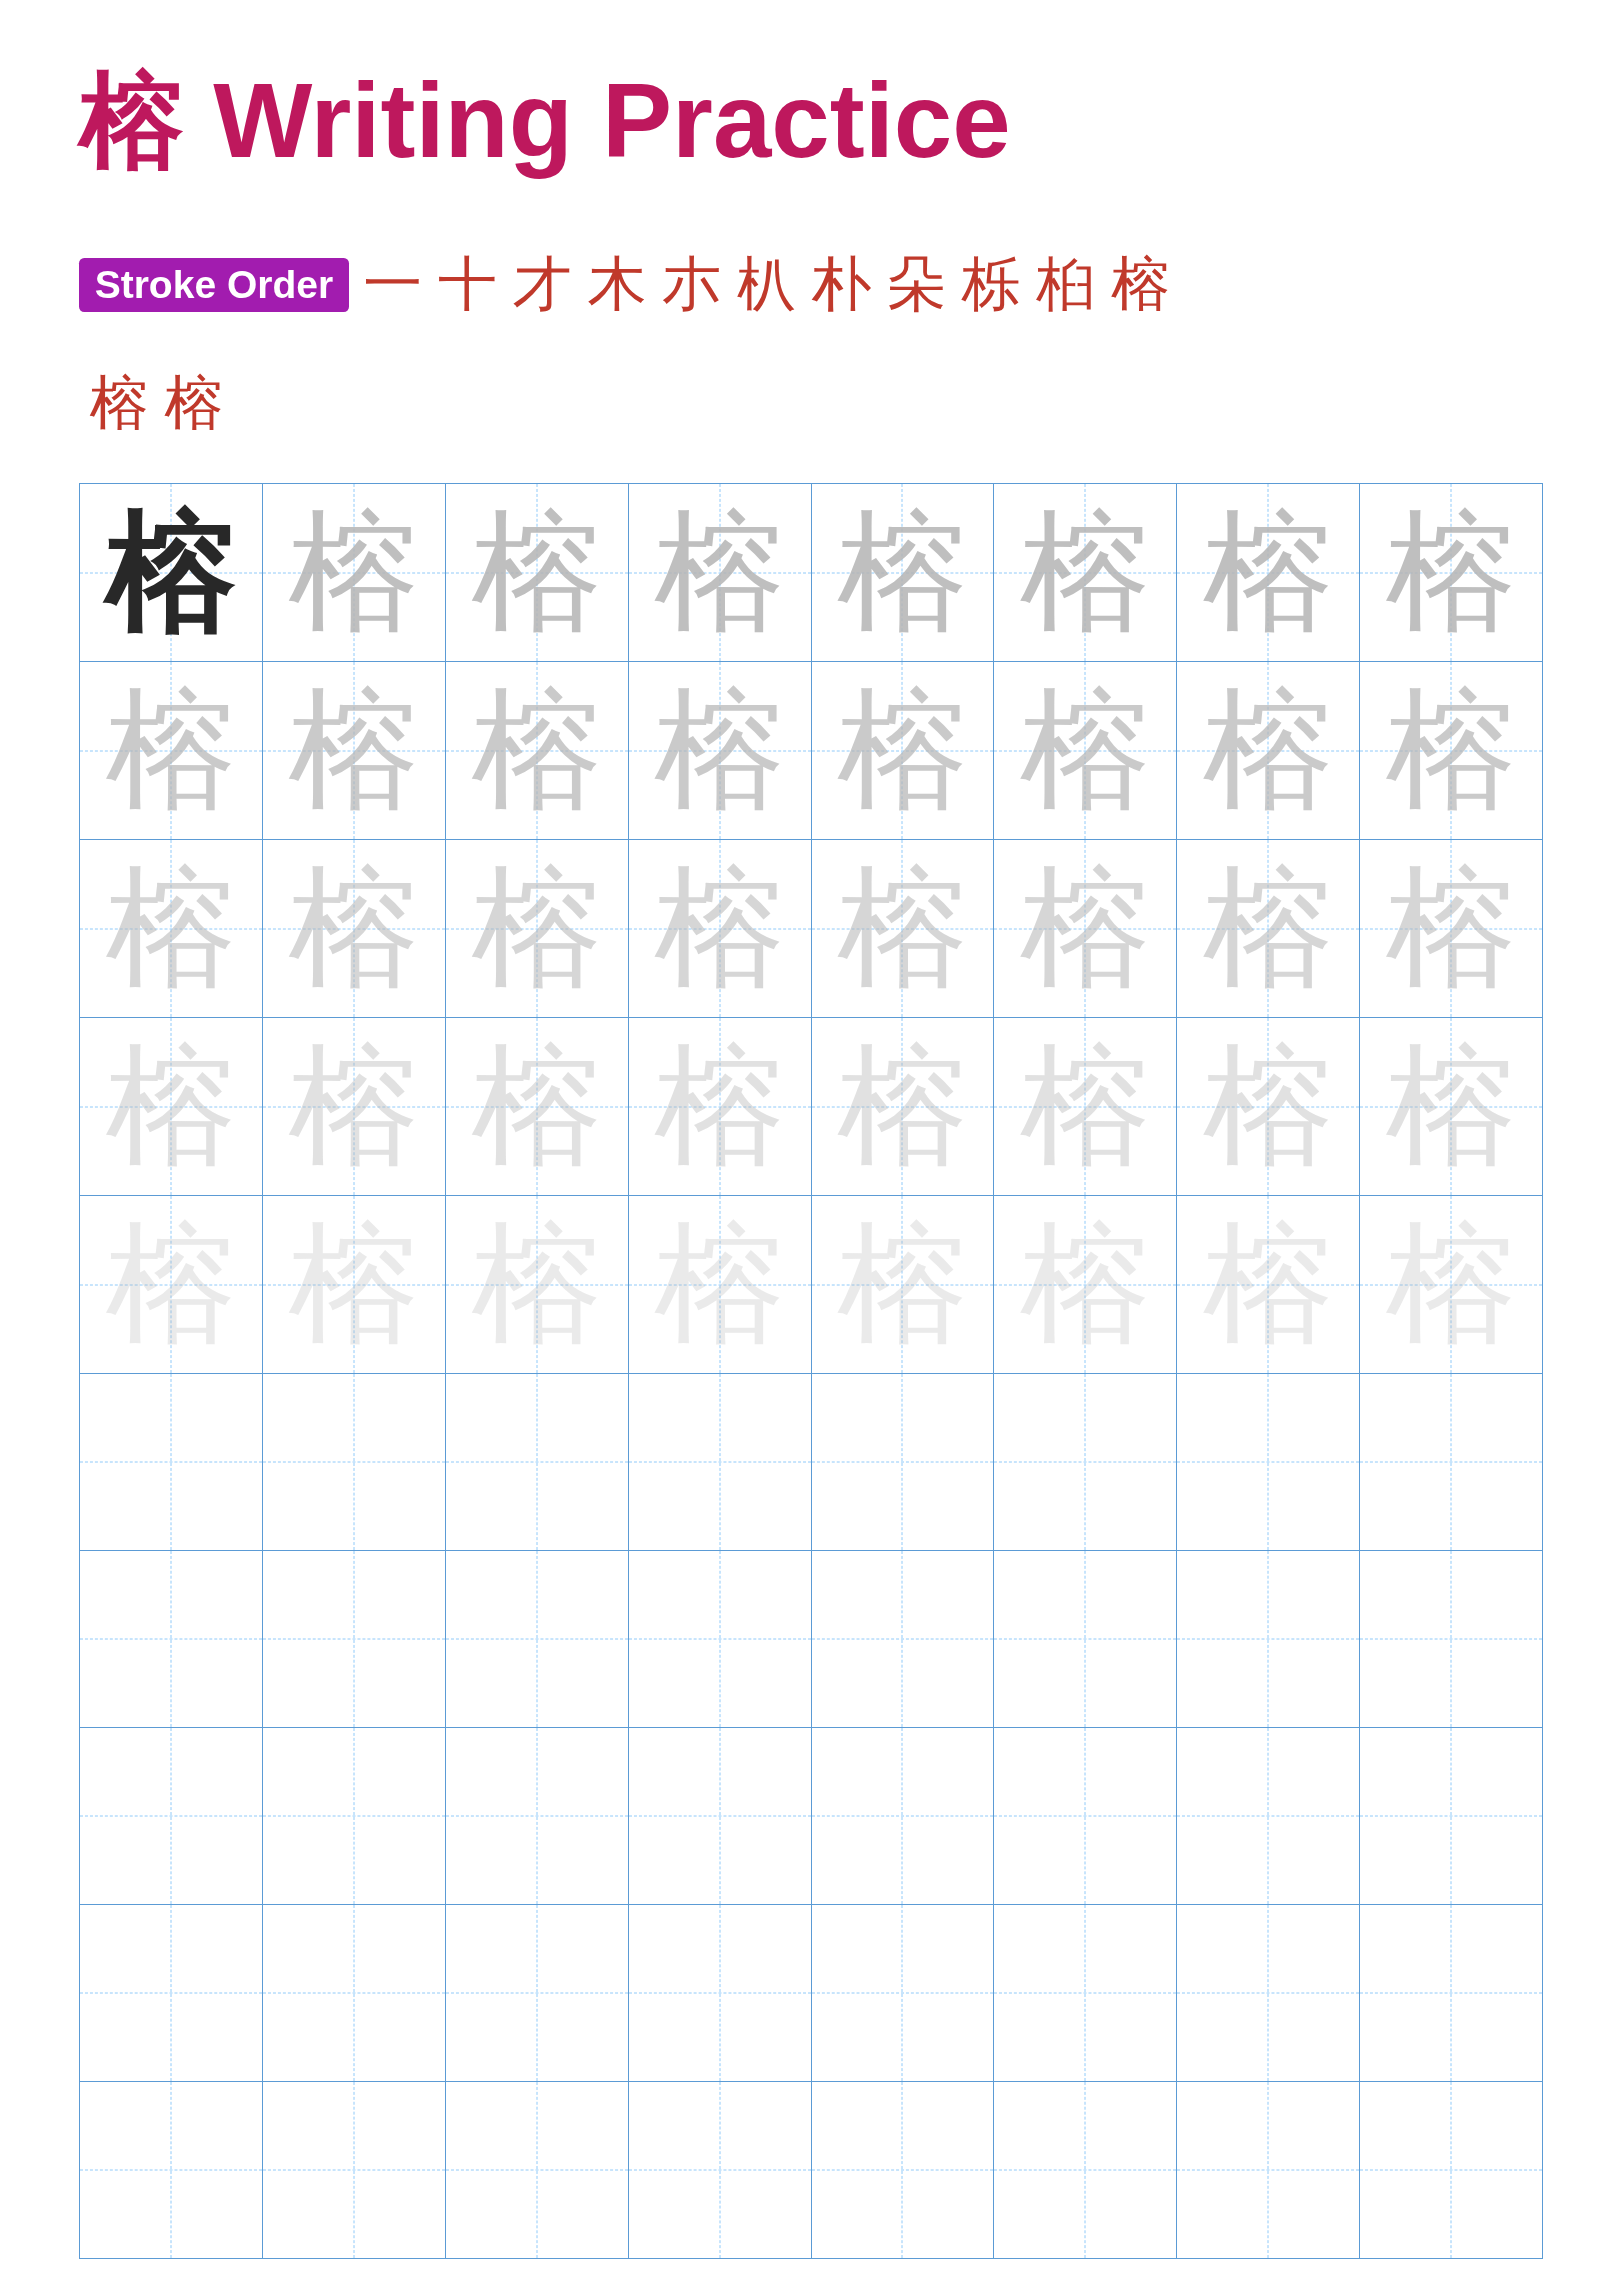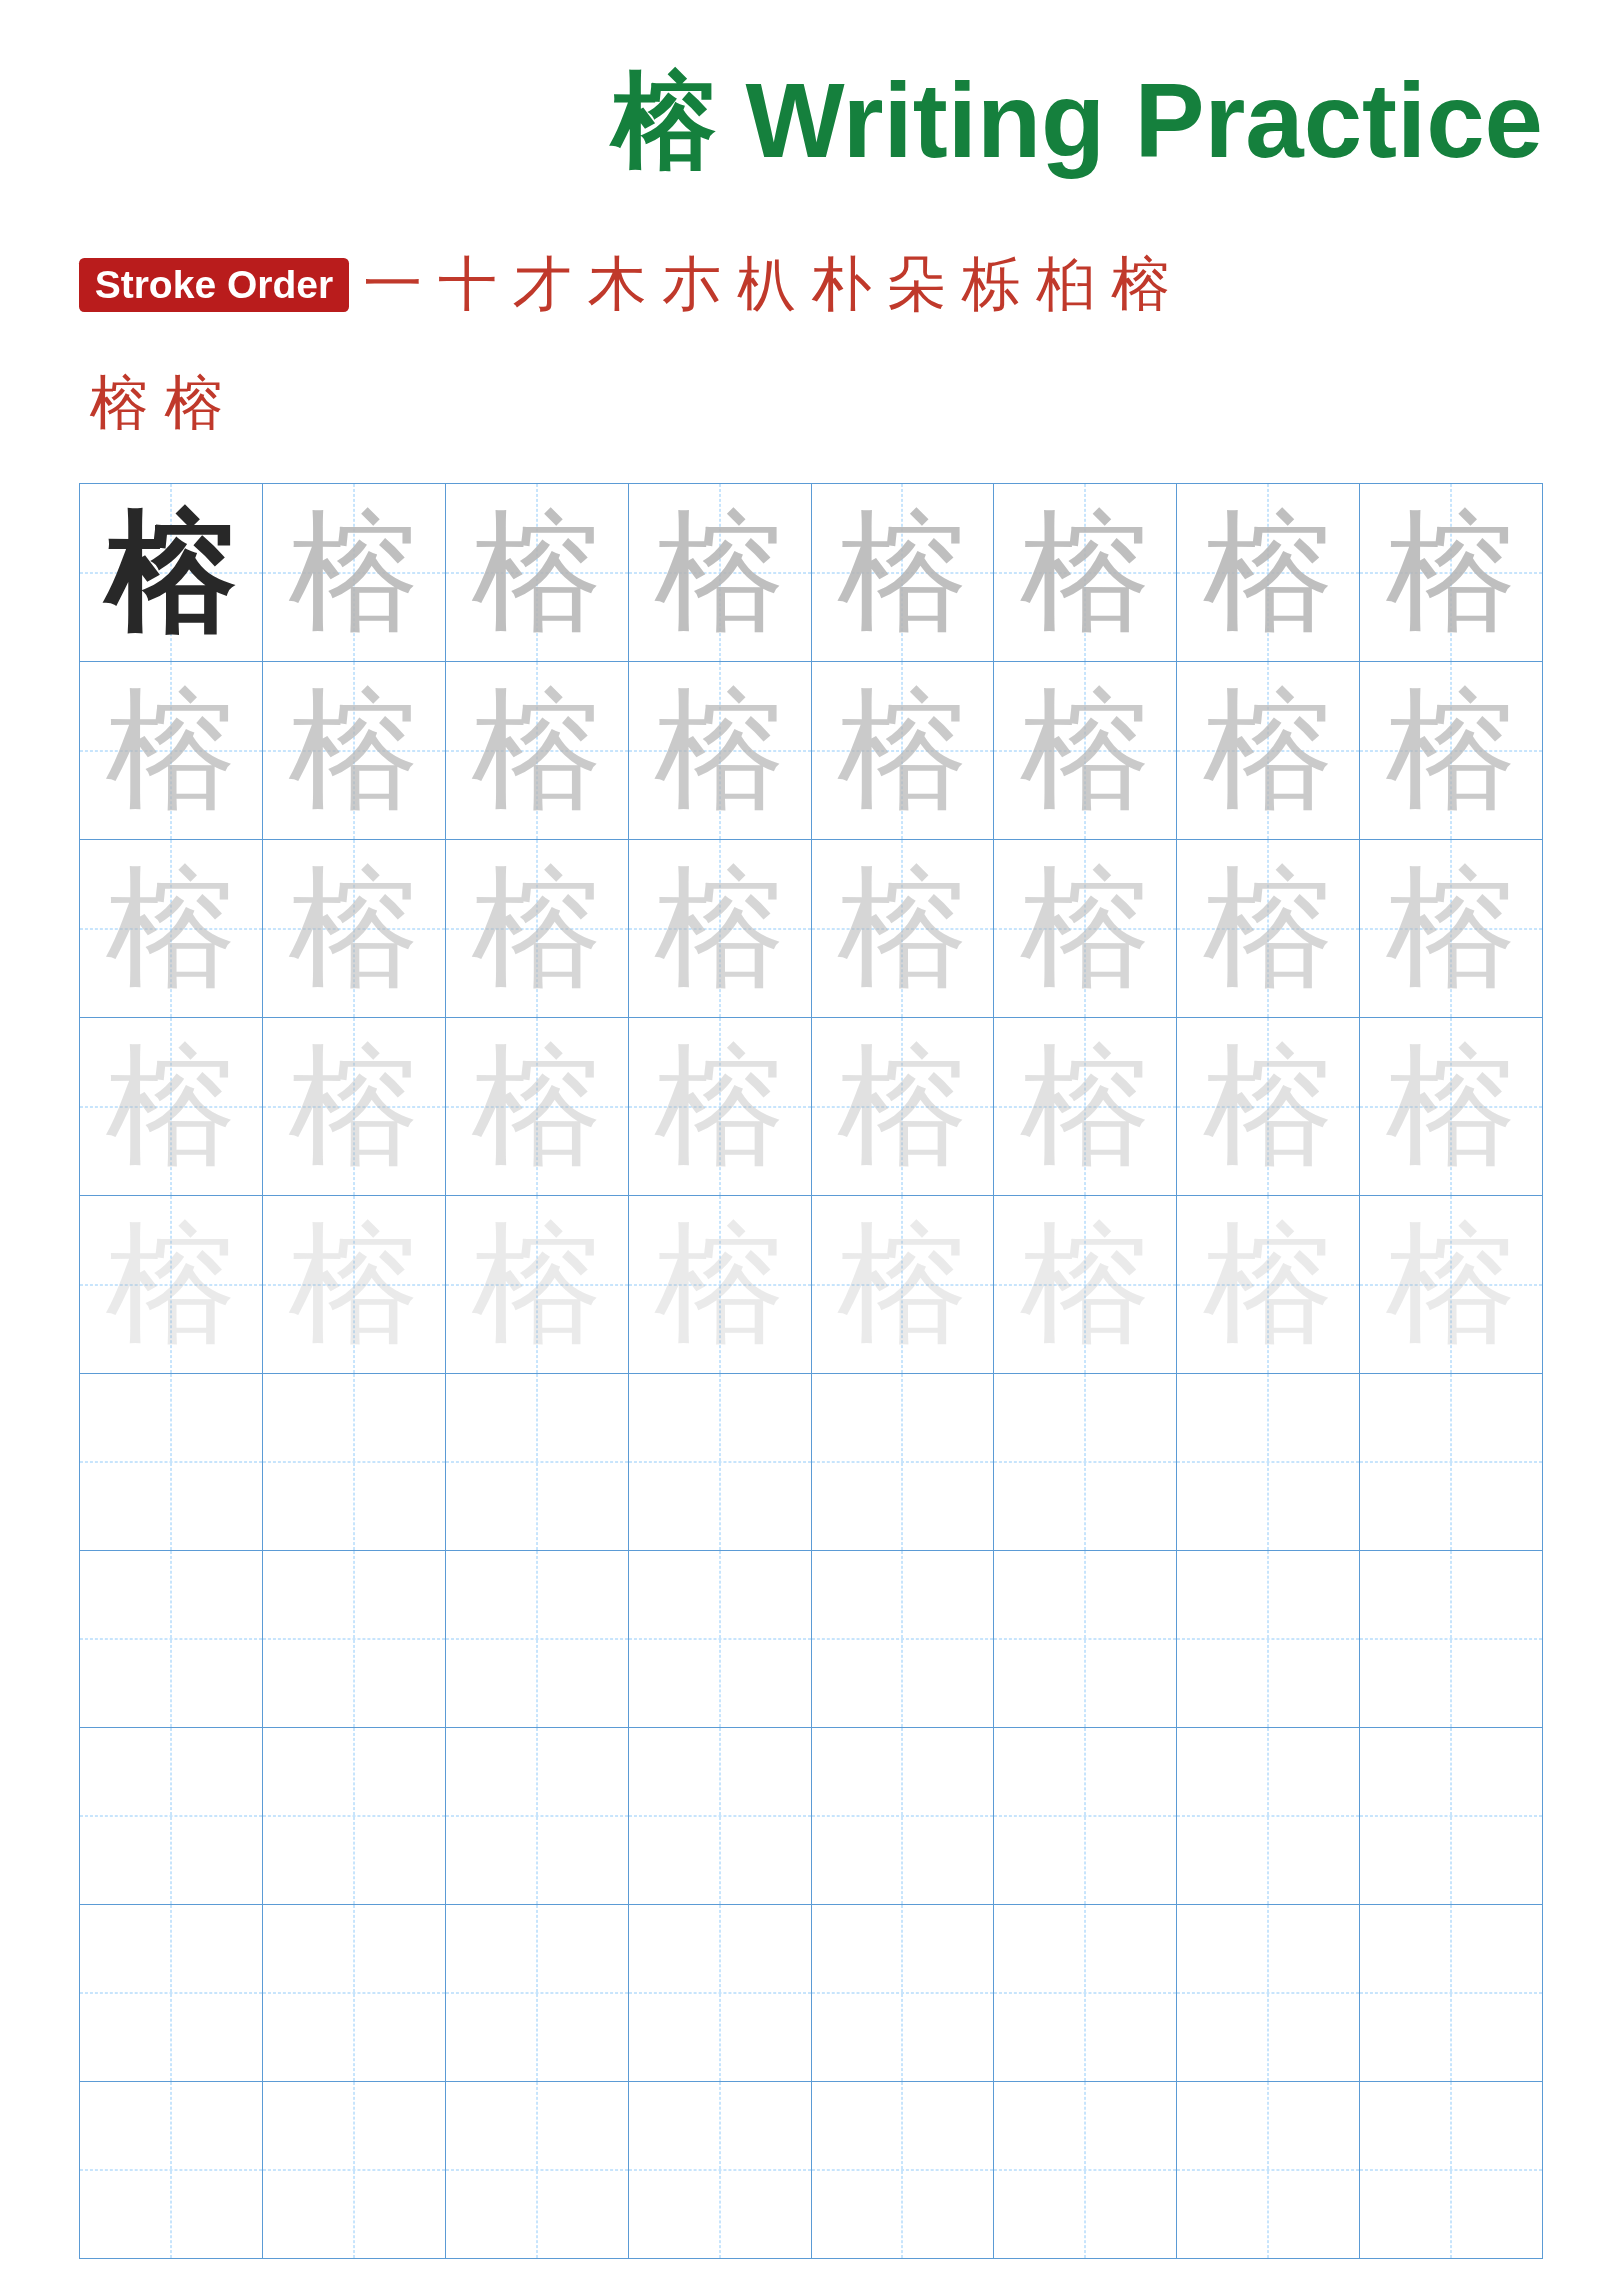--- a/index.html
+++ b/index.html
@@ -15,43 +15,43 @@
     .page {
       width: 1622px;
       min-height: 2295px;
       background: #fff;
       padding: 52px 79px;
       position: relative;
     }
 
     
     .title {
-      text-align: right;
+      text-align: left;
       font-size: 105px;
       font-weight: bold;
-      color: #15803d;
+      color: #be185d;
       margin-bottom: 52px;
       font-family: sans-serif;
     }
 
     .title-char {
       font-family: serif;
     }
 
     
     .stroke-order-section {
       margin-bottom: 39px;
       display: flex;
       flex-wrap: wrap;
       align-items: center;
       gap: 6.5px;
     }
 
     .stroke-order-badge {
-      background: #b91c1c;
+      background: #a21caf;
       color: white;
       font-size: 39px;
       font-family: sans-serif;
       font-weight: bold;
       padding: 5.2px 15.7px;
       border-radius: 5.2px;
       white-space: nowrap;
     }
 
     .stroke-order-chars {

